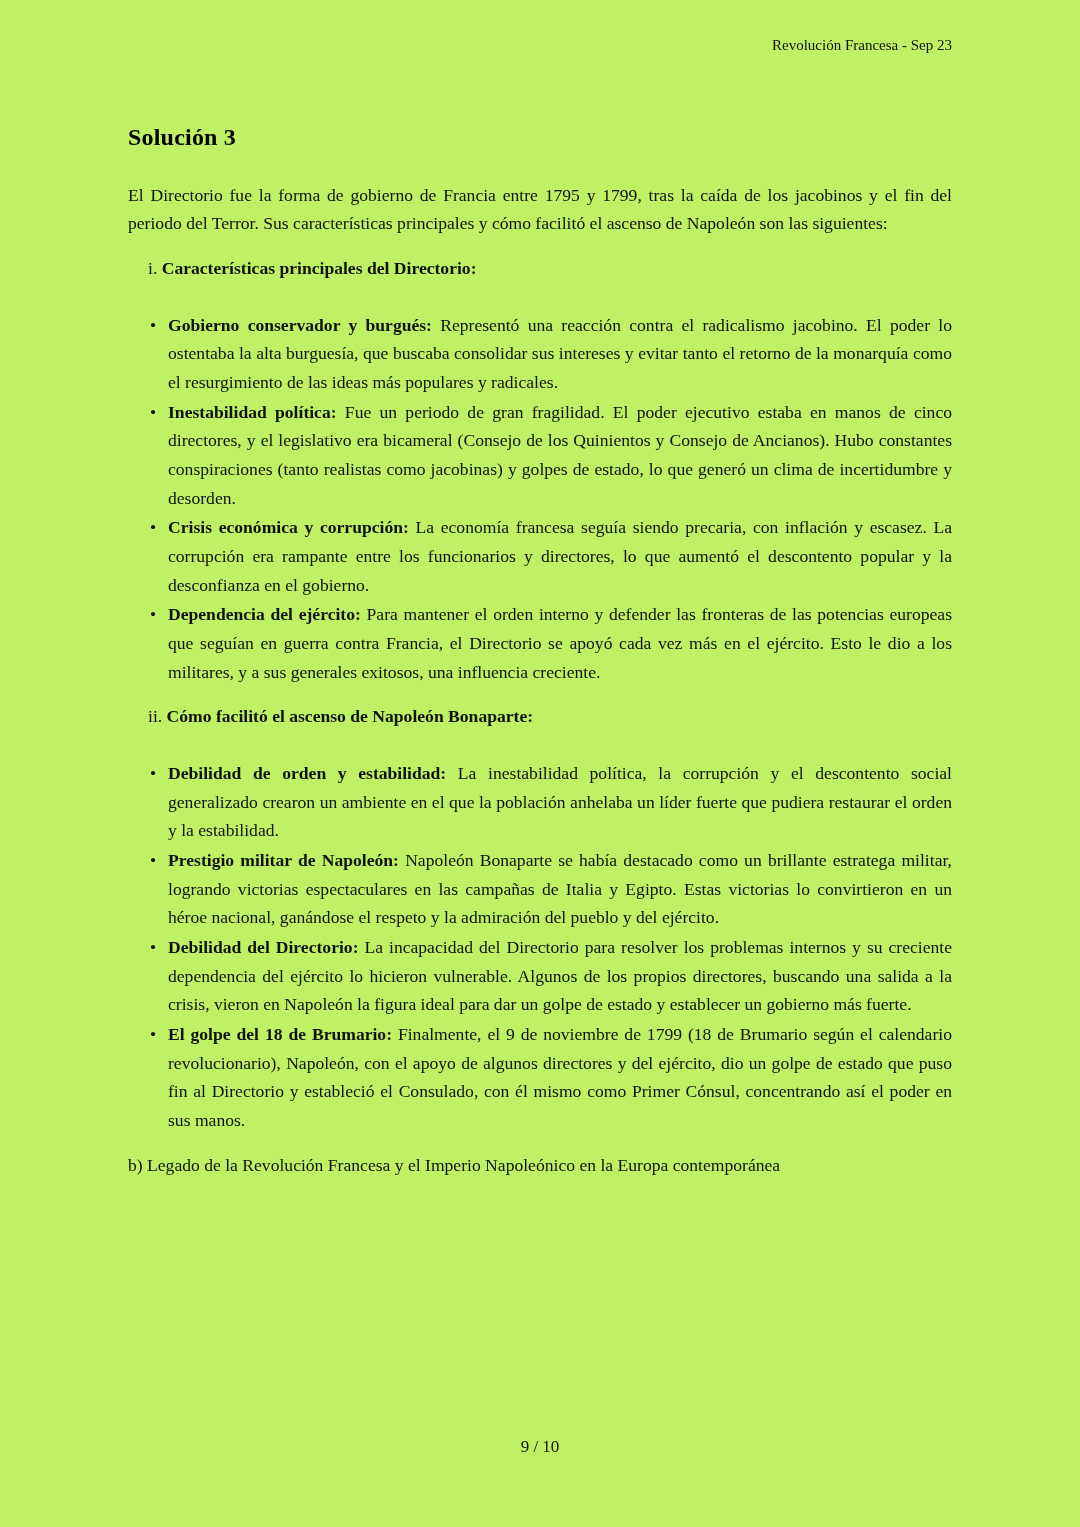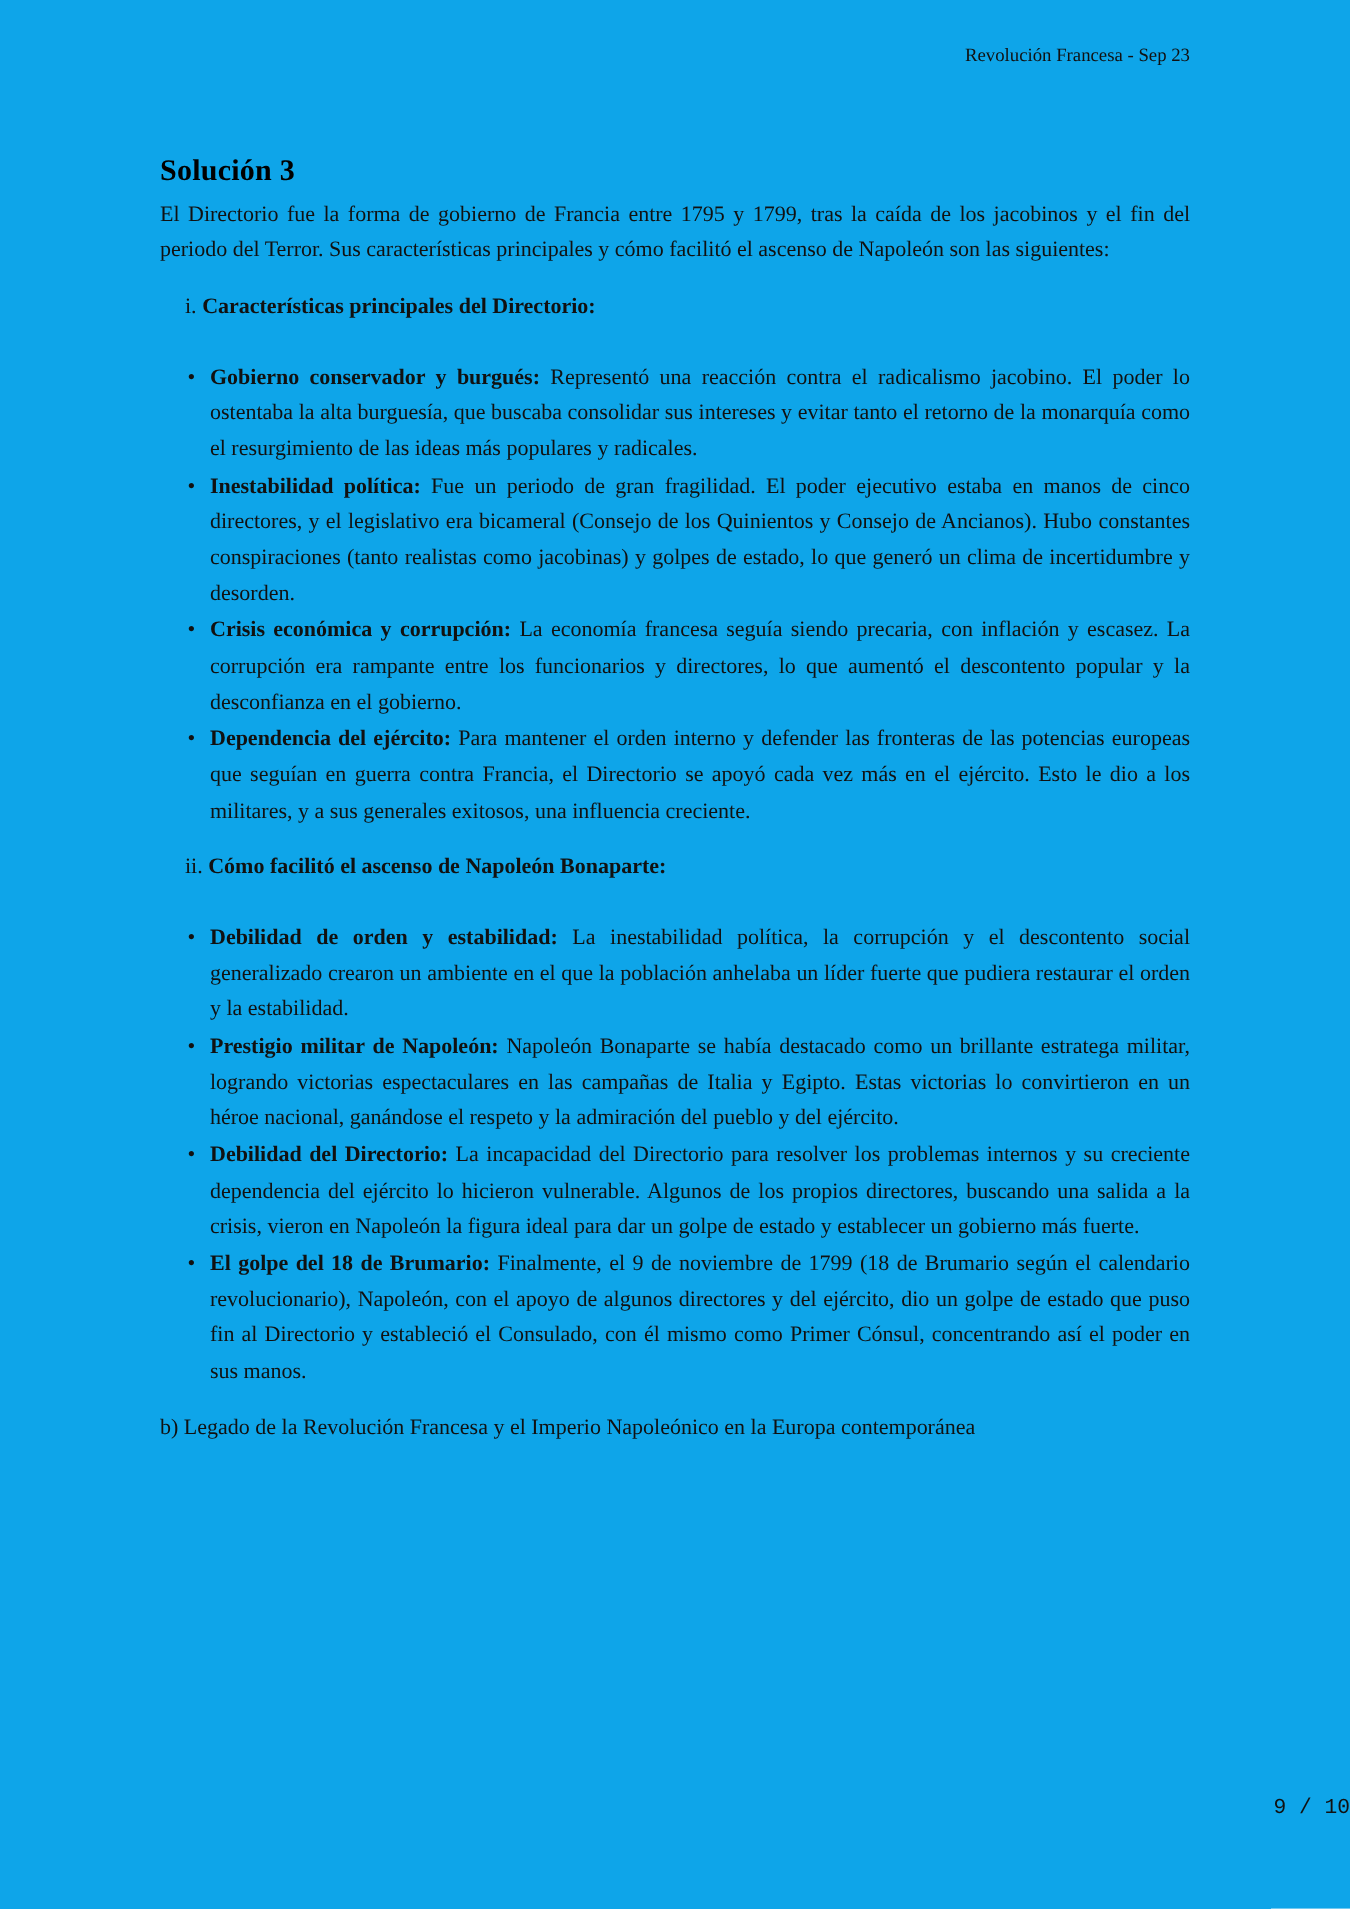--- a/index.html
+++ b/index.html
@@ -2,39 +2,40 @@
 <html><head>
 <meta charset="utf-8">
 <style>
   * { margin: 0; padding: 0; box-sizing: border-box; }
   html, body { background: #ffffff; }
   .page {
     position: relative;
     width: 1080px;
     height: 1527px;
     margin: 0 auto;
-    background: #0ea5e9;
+    background: #bef264;
     color: #111111;
     font-family: "Liberation Serif", "DejaVu Serif", serif;
     font-size: 17.6px;
     line-height: 1.63;
     padding: 36px 128px 0 128px;
     overflow: hidden;
   }
   .doc-header {
     text-align: right;
     font-size: 15px;
     line-height: 1.3;
     margin-bottom: 62px;
     color: #111111;
   }
   h1.title {
     font-size: 24px;
     font-weight: bold;
     letter-spacing: 0.2px;
+    margin-bottom: 24px;
     color: #000000;
     font-family: Liberation Serif, serif;
   }
   p.para {
     text-align: justify;
     margin-bottom: 13px;
   }
   .roman-heading {
     margin: 16px 0 28px 20px;
     text-align: justify;
@@ -55,23 +56,22 @@
     position: absolute;
     left: 22px;
     top: 0;
   }
   .section-b { margin-top: 16px; }
   .footer {
     position: absolute;
     bottom: 66px;
     left: 0;
     width: 100%;
-    text-align: right;
+    text-align: center;
     font-size: 17px;
-    font-family: Liberation Mono, monospace;
   }
 </style>
 </head>
 <body>
 
 <div class="page">
 
   <div class="doc-header">
     <span>Revolución Francesa - Sep 23</span>
   </div>

